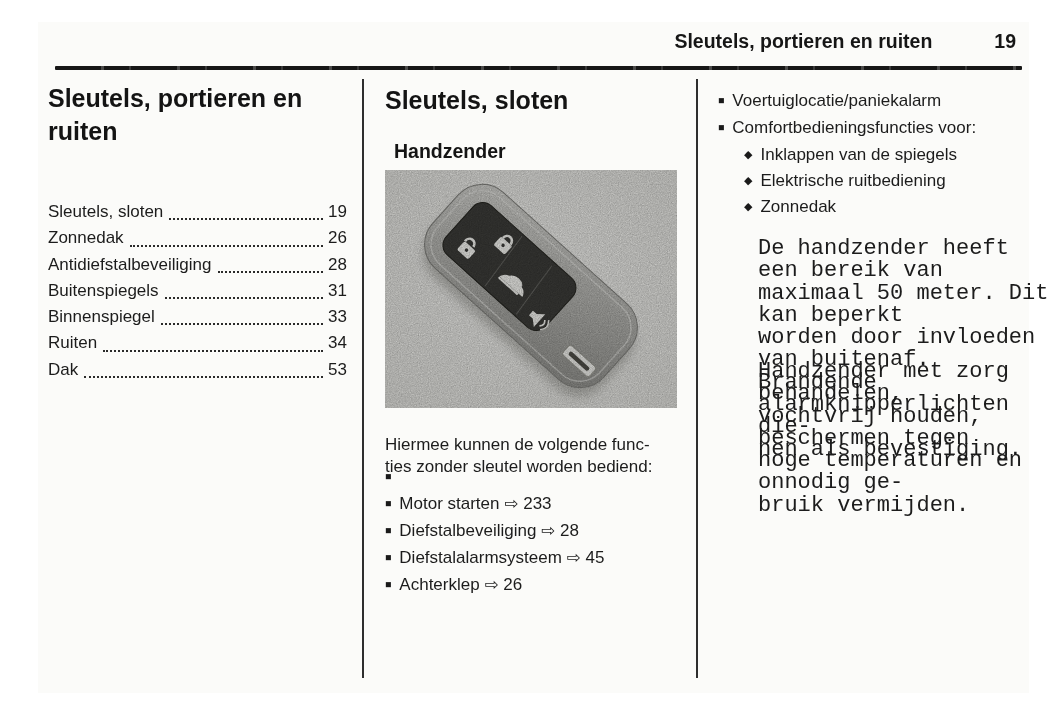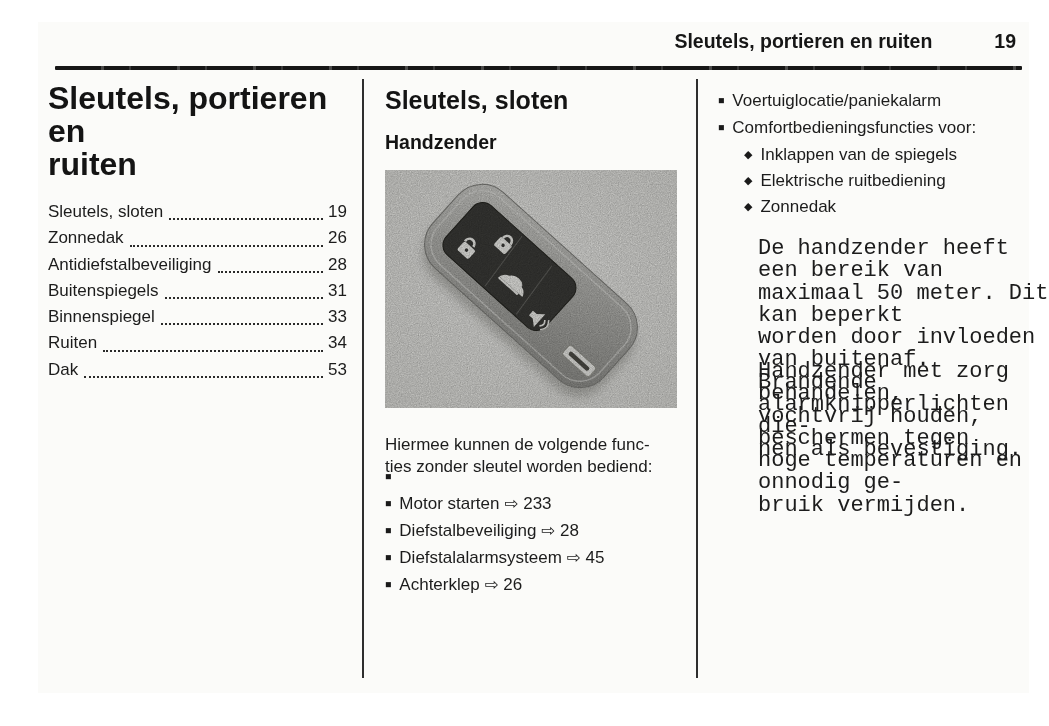--- a/index.html
+++ b/index.html
@@ -15,29 +15,29 @@
     background:repeating-linear-gradient(90deg,#171717 0px 46px,#4a4a4a 46px 49px,#171717 49px 74px,#3a3a3a 74px 76px);
     border-radius:1px;}
   .vsep{position:absolute;top:79px;height:599px;width:2px;background:#2e2e2e;}
   .vsep-1{left:362px;}
   .vsep-2{left:696px;}
 
   .multiline{white-space:pre-line;}
 
   
   .chapter-title{position:absolute;left:48px;top:82px;width:300px;margin:0;
-    font-size:32px;line-height:33px;font-weight:bold;color:#141414;white-space:pre-line;}
+    font-size:25px;line-height:33px;font-weight:bold;color:#141414;white-space:pre-line;}
   .toc{position:absolute;left:48px;top:199px;width:299px;font-size:17px;}
   .toc-row{display:flex;align-items:baseline;line-height:26.3px;}
   .toc-dots{flex:1;align-self:flex-end;margin:0 5px 5px 6px;border-bottom:2px dotted #2a2a2a;}
   .toc-page{flex:0 0 auto;}
 
   
   .mid-heading{position:absolute;left:385px;top:86px;margin:0;font-size:25px;font-weight:bold;color:#141414;}
-  .mid-subheading{position:absolute;left:385px;top:131px;margin:0;font-size:19.5px;font-weight:bold;color:#141414;}
+  .mid-subheading{position:absolute;left:385px;top:131px;margin:9px;font-size:19.5px;font-weight:bold;color:#141414;}
   .photo{position:absolute;left:385px;top:170px;width:292px;height:238px;}
   .mid-intro{position:absolute;left:385px;top:417px;width:302px;font-size:17px;line-height:21.5px;}
   .mid-bullets{position:absolute;left:385px;top:466px;width:302px;}
   .right-bullets{position:absolute;left:718px;top:90px;width:300px;}
 
   .bullet-item{display:flex;margin-bottom:5.5px;font-size:17px;line-height:21.5px;}
   .bullet-item .marker{flex:0 0 auto;font-size:10.5px;line-height:21.5px;margin-right:8px;color:#1a1a1a;}
   .sub-bullets{margin-left:26px;}
   .sub-bullet-item{display:flex;margin-bottom:4.5px;font-size:17px;line-height:21.5px;}
   .sub-bullet-item .marker{flex:0 0 auto;font-size:11px;line-height:21.5px;margin-right:8px;color:#1a1a1a;}

